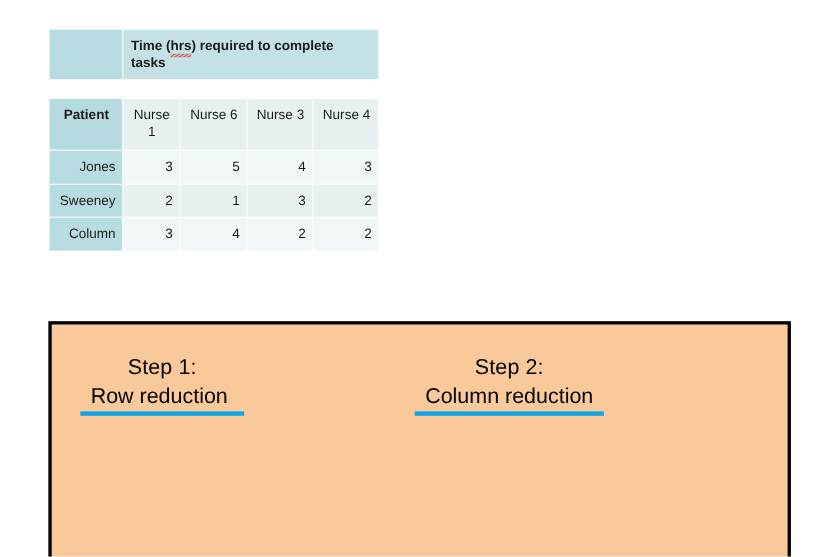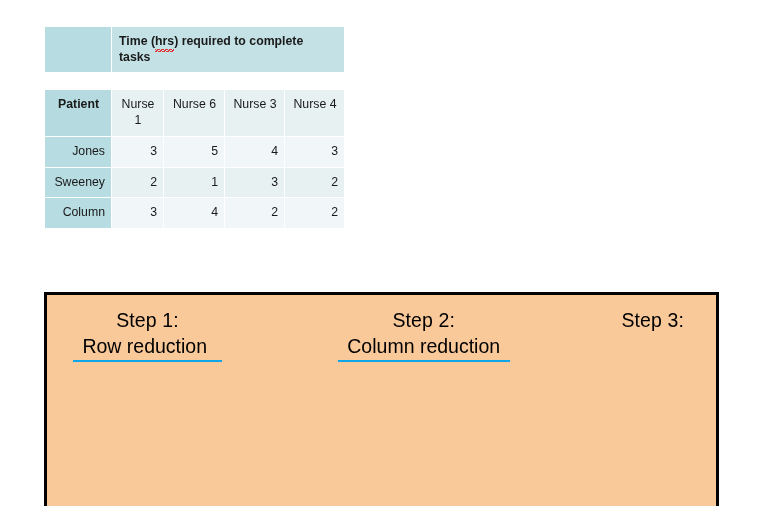--- a/index.html
+++ b/index.html
@@ -101,40 +101,40 @@
     top: 292px;
     width: 675px;
     height: 230px;
     background: #fac99a;
     border: 3px solid #000000;
     box-sizing: border-box;
   }
   #steps-row {
     position: absolute;
     left: 0;
-    top: 12px;
+    top: 26px;
     width: 100%;
     display: flex;
     justify-content: space-between;
-    padding: 0 26px 0 14px;
+    padding: 0 10px 0 14px;
     box-sizing: border-box;
   }
   .step-block {
     text-align: center;
     font-size: 19.5px;
     line-height: 1.34;
     color: #000000;
   }
   .step-title {
     display: block;
     letter-spacing: .1px;
   }
   .step-desc {
     display: block;
-    border-bottom: 2px solid #0ea5e9;
+    border-bottom: 4px solid #0ea5e9;
     padding: 0 4px 1px 4px;
     white-space: pre;
   }
   .step-1 { margin-left: 12px; }
   .step-2 { margin-left: 4px; }
   .step-3 { margin-right: 6px; }
 </style>
 </head>
 <body>
 
@@ -202,17 +202,16 @@
       <span class="step-title">Step 1:</span>
       <span class="step-desc"> Row reduction  </span>
     </div>
 
     <div class="step-block step-2">
       <span class="step-title">Step 2:</span>
       <span class="step-desc"> Column reduction </span>
     </div>
 
     <div class="step-block step-3">
-      <span class="step-title">Step 3:</span>
     </div>
 
   </div>
 </div>
 
 </body></html>

